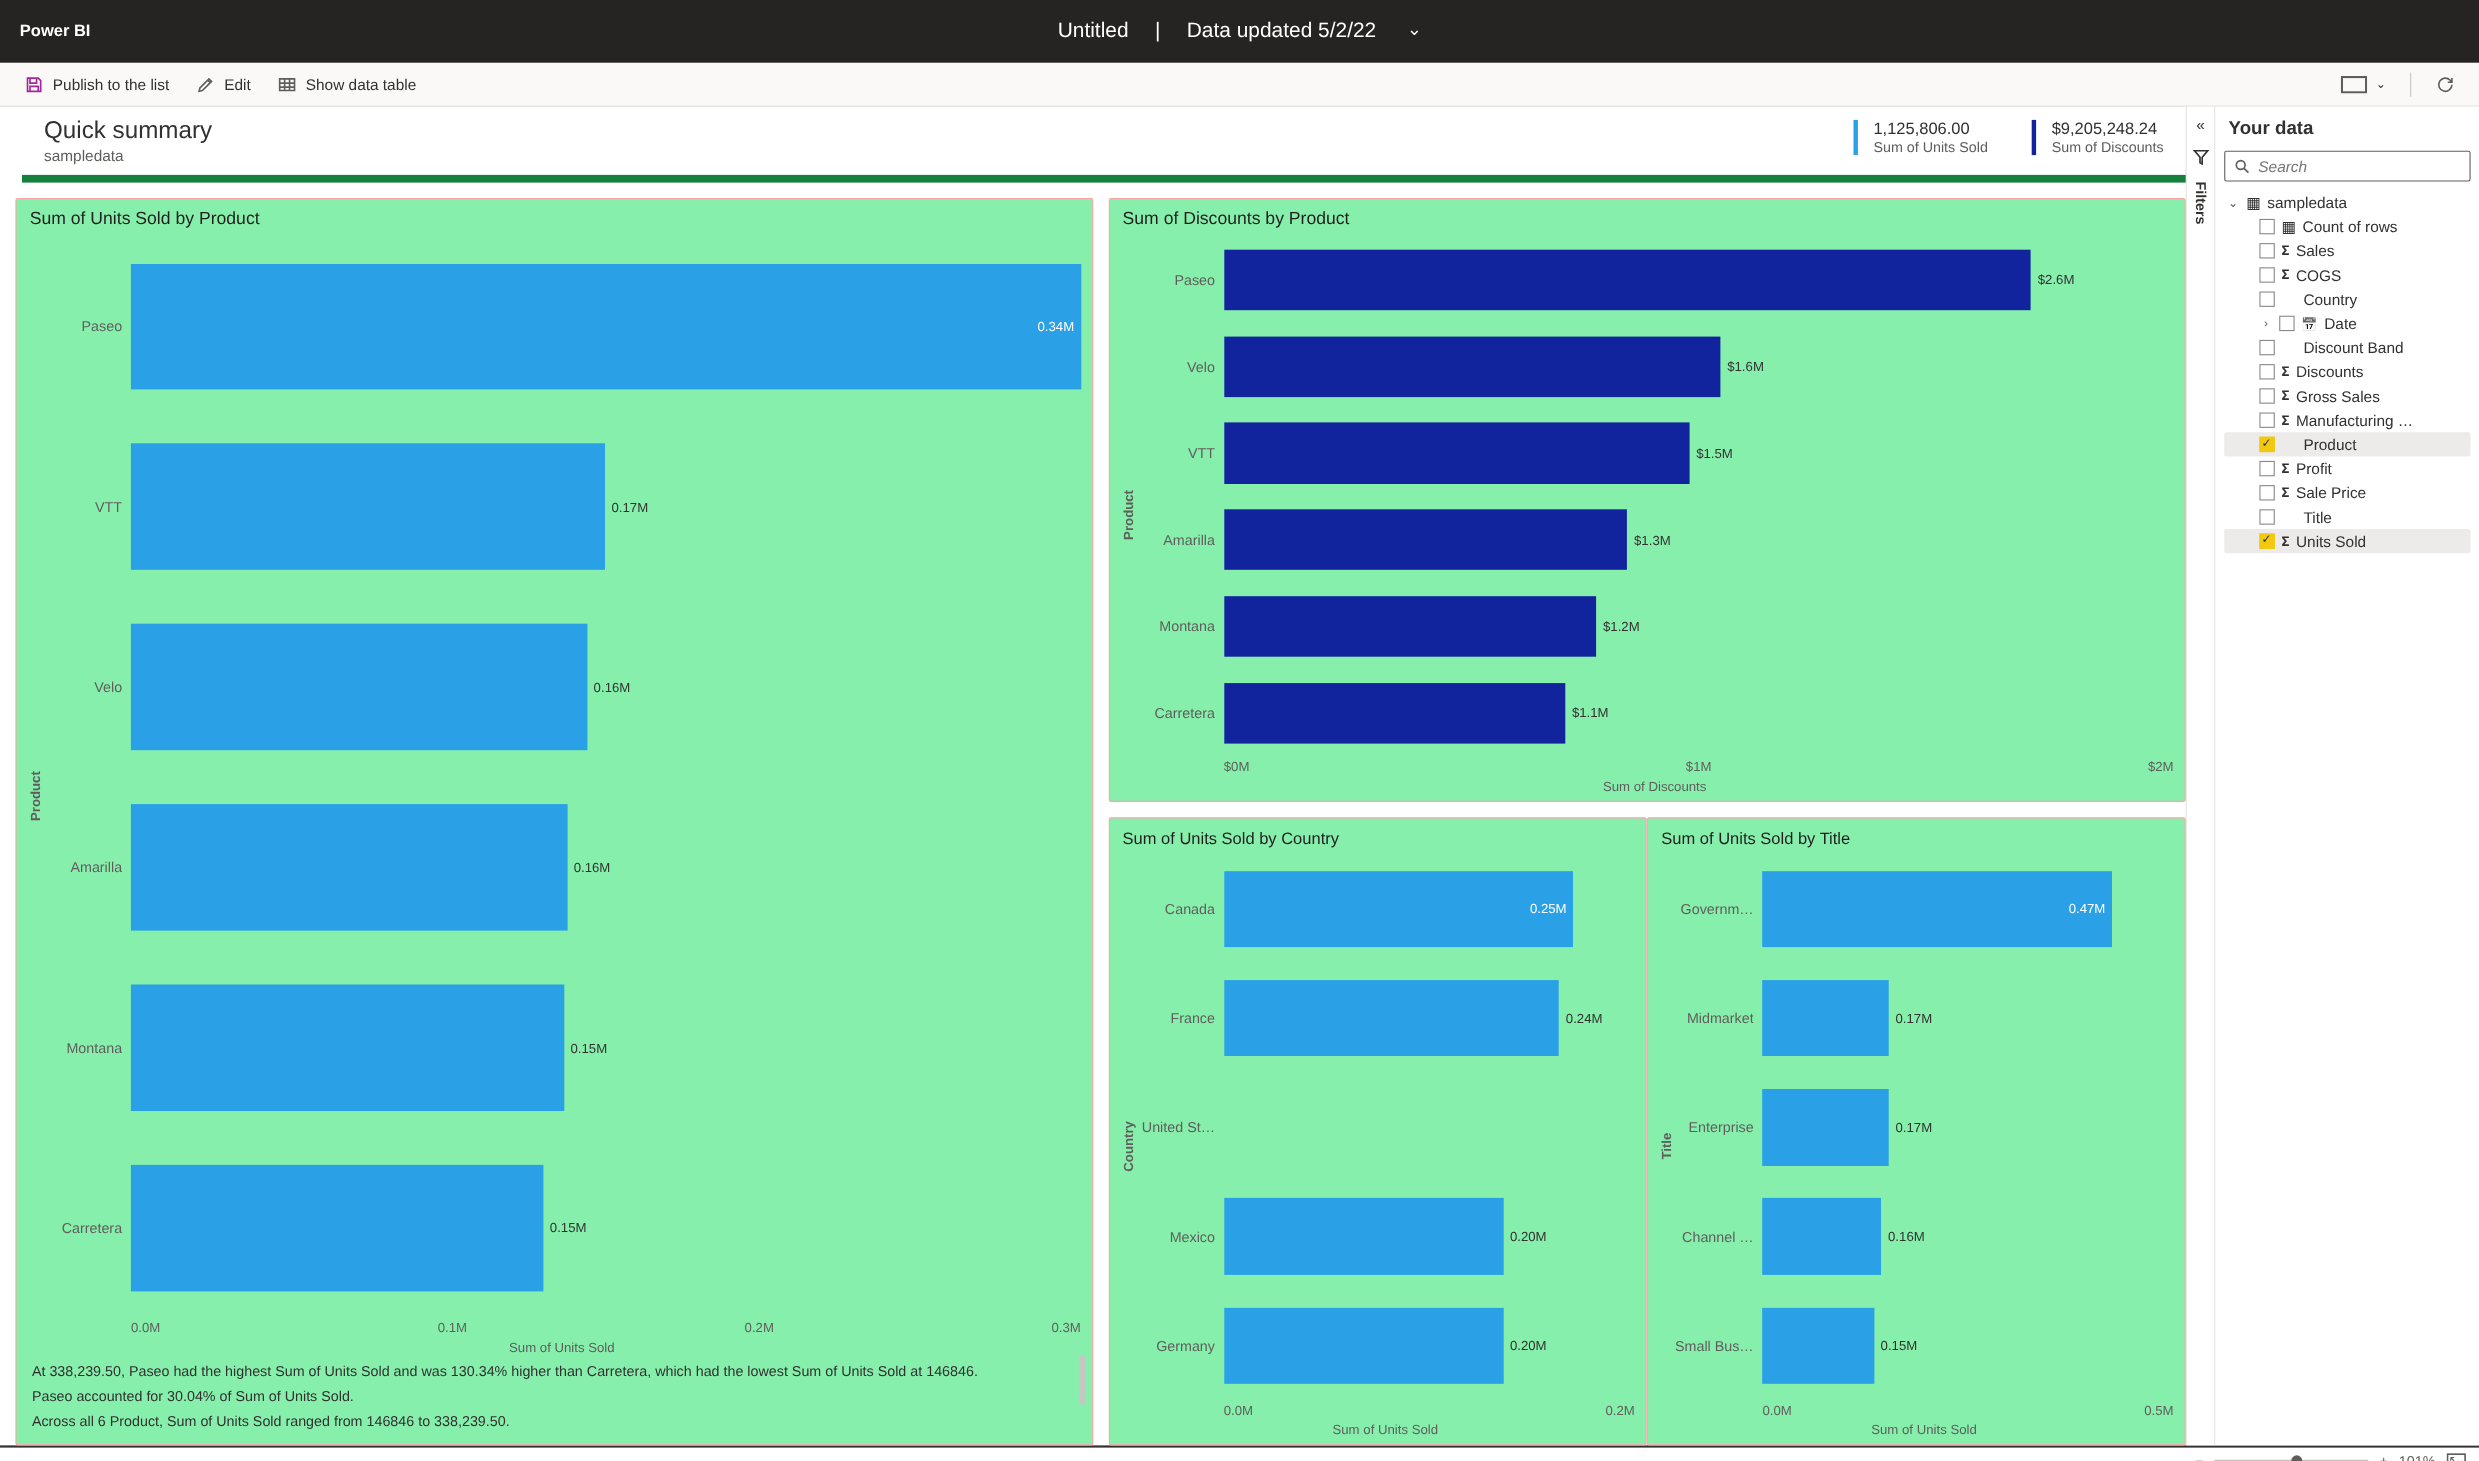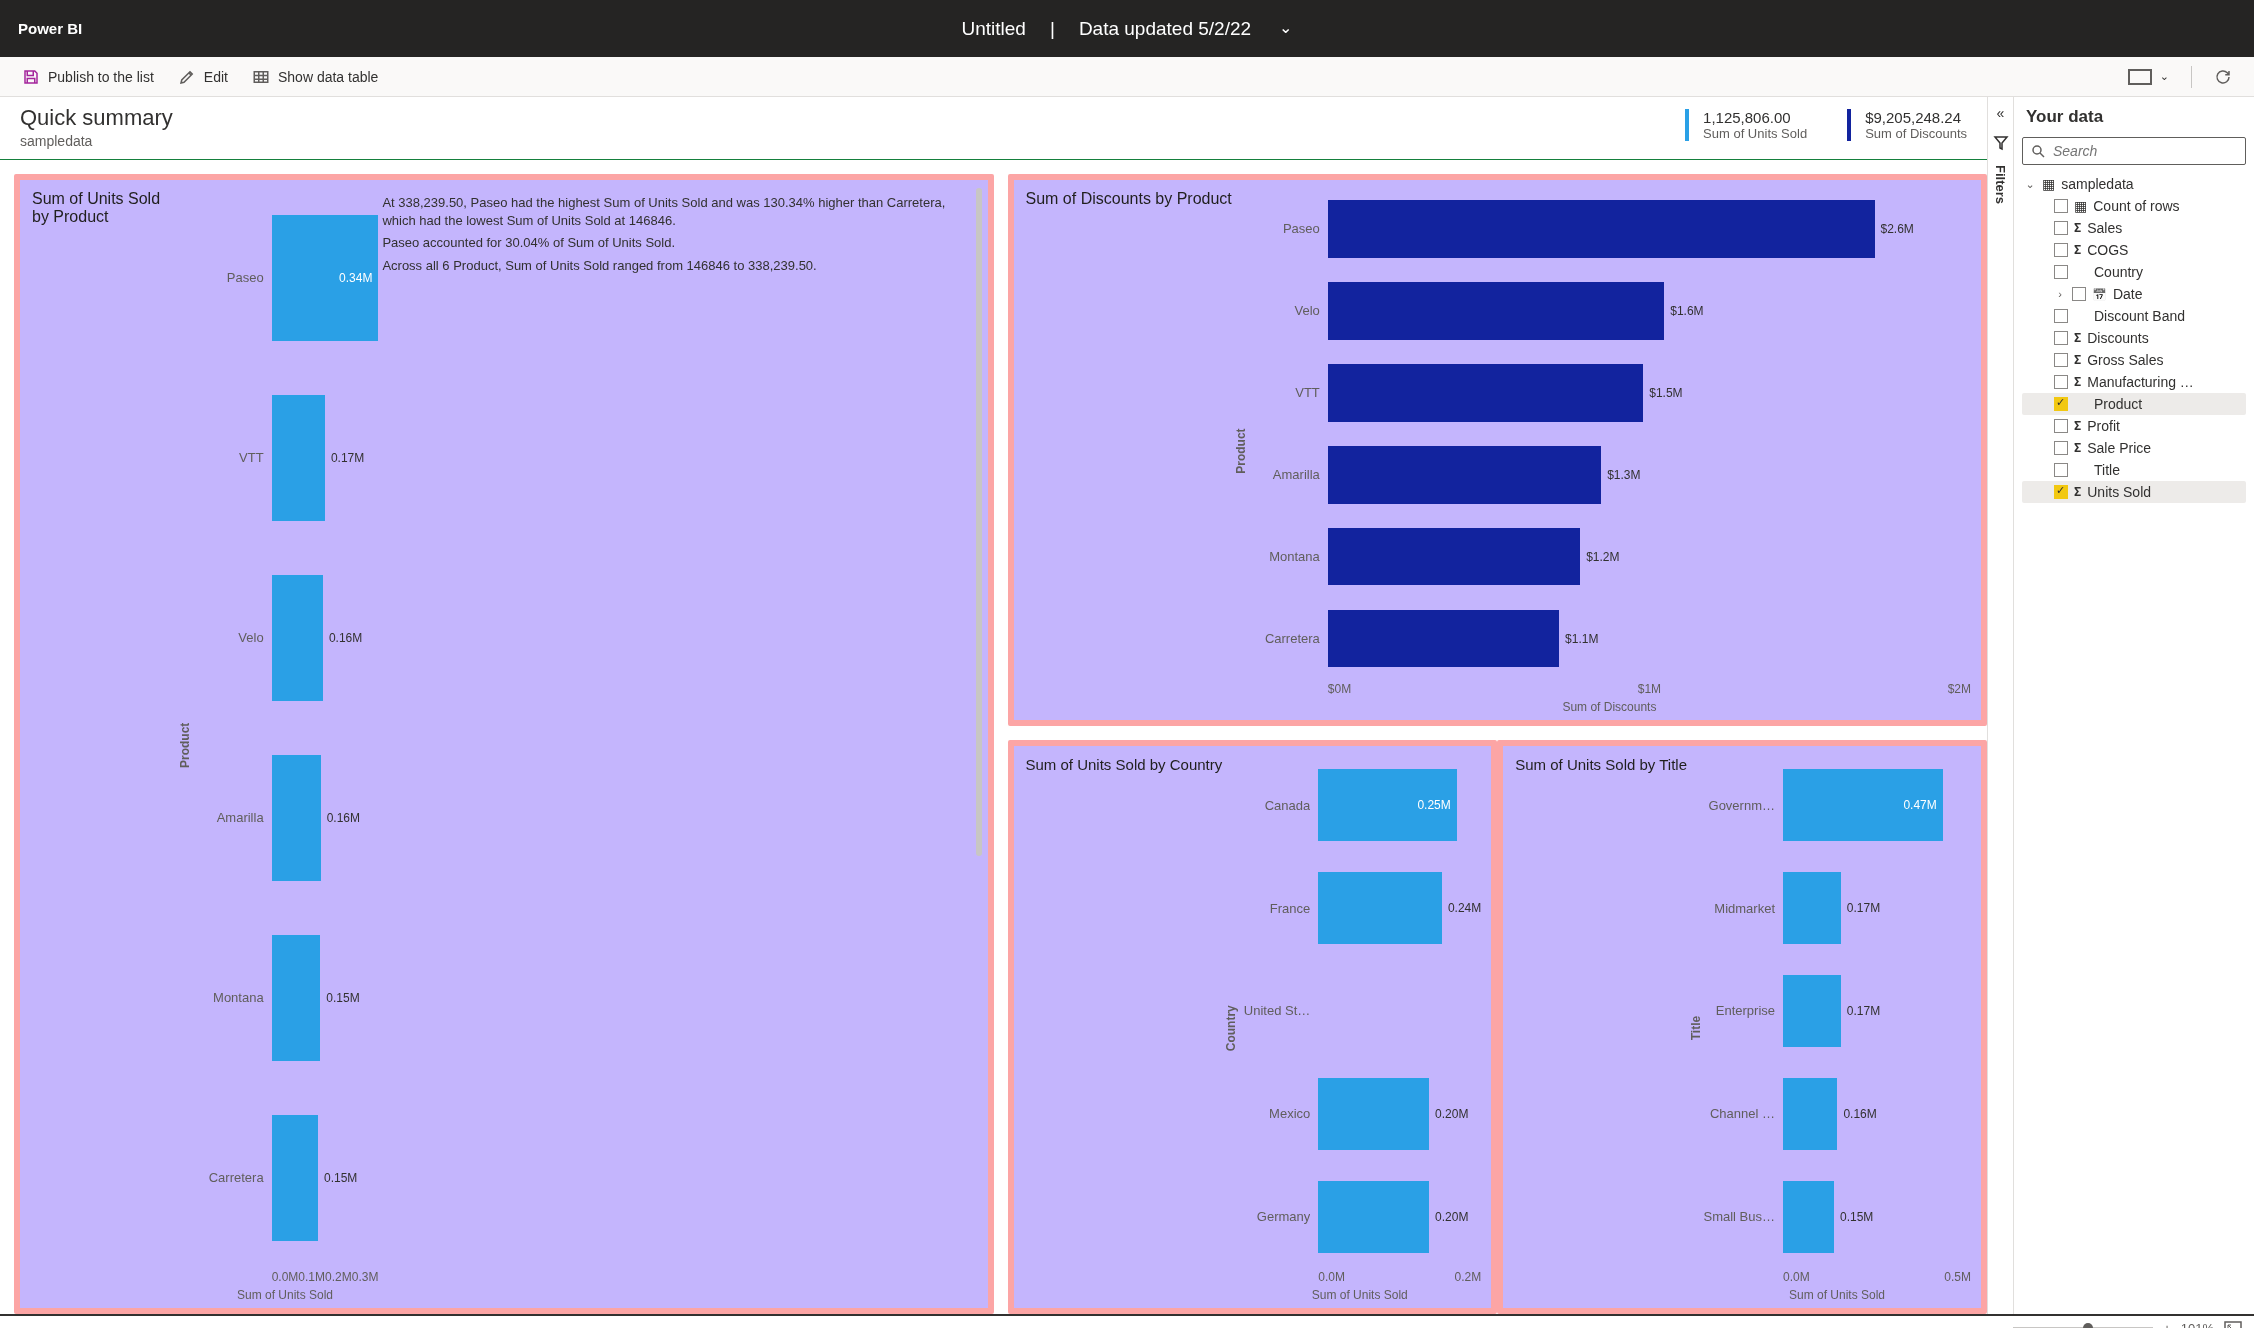--- a/index.html
+++ b/index.html
@@ -51,44 +51,45 @@
     flex: 1;
     display: flex;
     flex-direction: column;
     min-width: 0;
     border-right: 1px solid #e1dfdd;
   }
   .summary-head {
     display: flex;
     align-items: flex-start;
     padding: 8px 20px 10px 20px;
-    border-bottom: 1px solid #15803d;
+    border-bottom: 7px solid #15803d;
+    margin-left: 20px;
   }
   .summary-head h1 { font-size: 22px; font-weight: 400; margin: 0 0 2px 0; }
   .summary-head .sub { font-size: 14px; color: #605e5c; }
   .kpi-group { margin-left: auto; display: flex; gap: 40px; padding-top: 4px; }
   .kpi { border-left: 4px solid; padding-left: 14px; }
   .kpi .val { font-size: 15px; color: #323130; }
   .kpi .lbl { font-size: 13px; color: #605e5c; }
   .kpi.c1 { border-color: #2aa0e6; }
   .kpi.c2 { border-color: #12239e; }
   .grid {
     flex: 1;
     display: grid;
     grid-template-columns: 50% 50%;
     grid-template-rows: 49% 51%;
     gap: 14px;
     padding: 14px;
   }
   .card {
-    border: 6px solid #fca5a5;
+    border: 1px solid #fca5a5;
     border-radius: 2px;
-    background: #c4b5fd;
-    display: flex;
-    flex-direction: row;
+    background: #86efac;
+    display: flex;
+    flex-direction: column;
     padding: 8px 10px 6px 10px;
   }
   .card.span2row { grid-row: span 2; }
   .card-title { font-size: 16px; font-weight: 400; margin: 2px 2px 6px 2px; color: #201f1e; }
   .chart-area { flex: 1; display: flex; }
   .axis-label-v {
     writing-mode: vertical-rl; transform: rotate(180deg);
     font-size: 12px; color: #605e5c; text-align: center;
     padding: 4px 0; font-weight: 600;
   }

